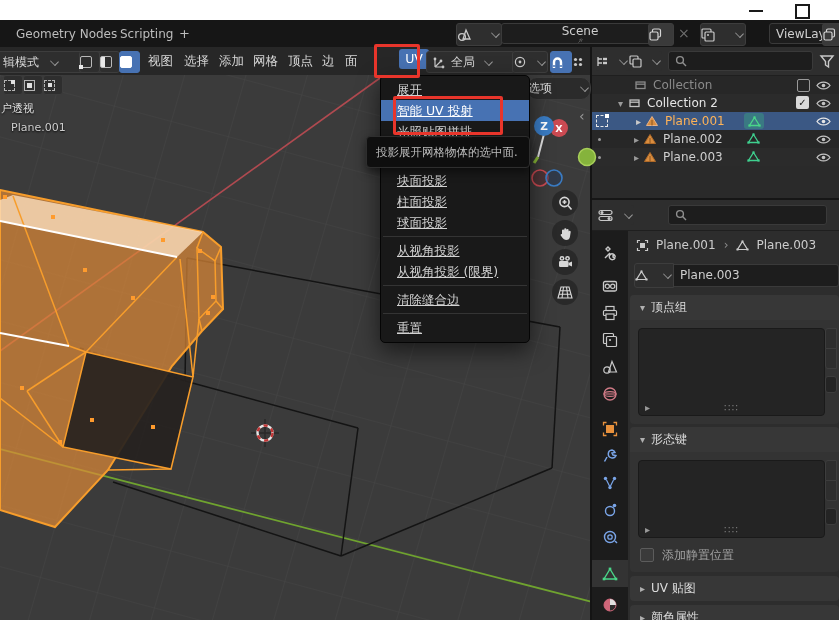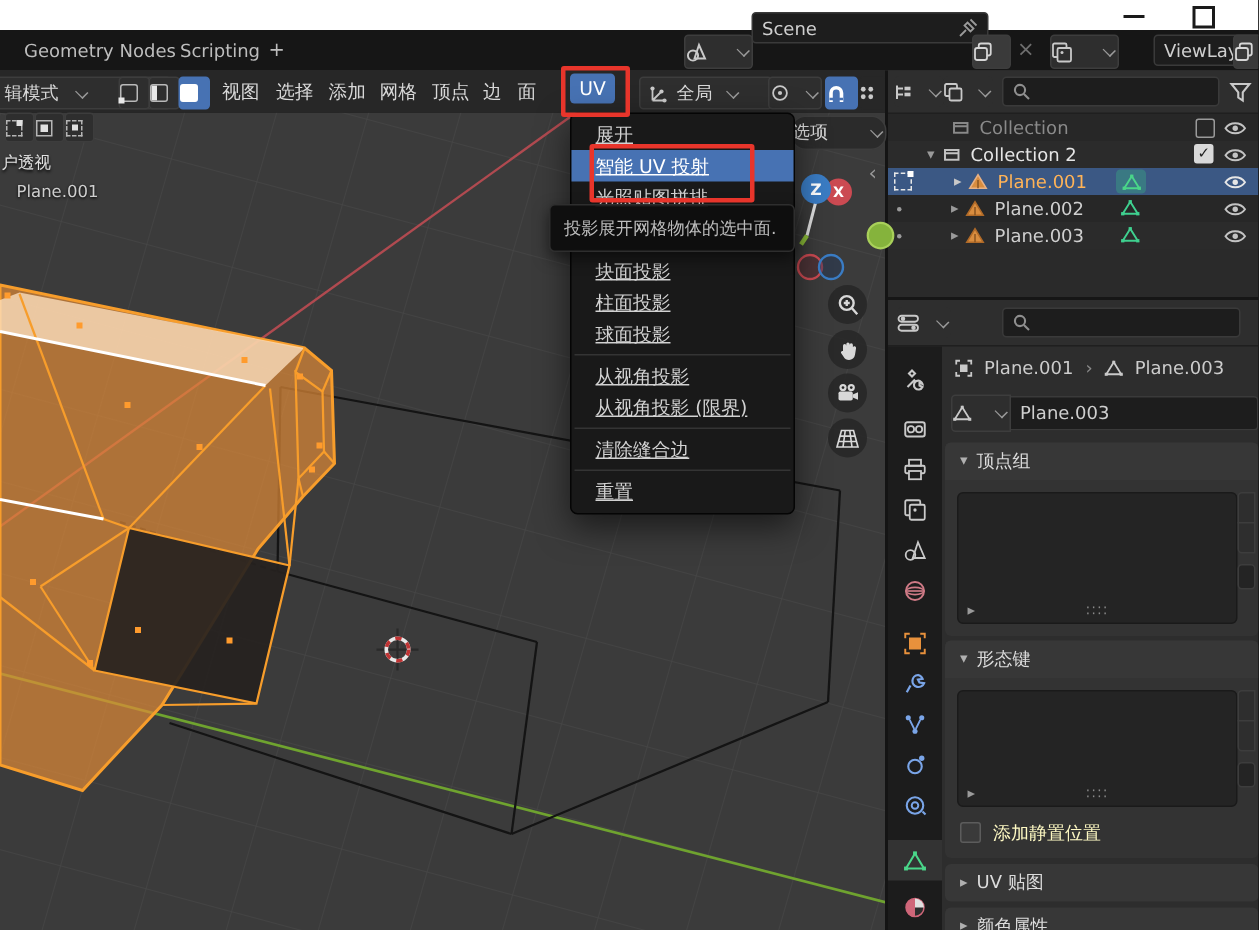--- a/index.html
+++ b/index.html
@@ -39,21 +39,21 @@
   <div class="a" style="left:120px;top:27px;color:#bdbdbd;font-size:12px;">Scripting</div>
   <div class="a" style="left:179px;top:26px;color:#bdbdbd;font-size:13px;">+</div>
 
   <div class="a btn" style="left:456px;top:23px;width:44px;height:21px;">
     <svg width="15" height="14" viewBox="0 0 15 14">
         <circle cx="5" cy="9" r="3.4" fill="none" stroke="#c9c9c9" stroke-width="1.3"></circle>
         <path d="M9,2 L13,11 L6,11 Z" fill="none" stroke="#c9c9c9" stroke-width="1.3"></path>
       </svg>
     <span class="chev"></span>
   </div>
-  <div class="a field" style="left:501px;top:8px;width:144px;height:19px;">
+  <div class="a field" style="left:501px;top:23px;width:144px;height:19px;flex-direction:column;">
     <span style="flex:1;">Scene</span>
     <svg width="13" height="13" viewBox="0 0 13 13">
         <path d="M8,1 L12,5 M6,3 L10,7 L8,9 L4,5 Z M5,8 L1,12" stroke="#9a9a9a" stroke-width="1.2" fill="none"></path>
       </svg>
   </div>
   <div class="a btn" style="left:648px;top:23px;width:24px;height:21px;background:#3a3a3a;">
     <svg width="13" height="13" viewBox="0 0 13 13">
         <rect x="3.5" y="1" width="8" height="8" rx="1.5" fill="none" stroke="#d6d6d6" stroke-width="1.2"></rect>
         <rect x="1" y="4" width="8" height="8" rx="1.5" fill="#3a3a3a" stroke="#d6d6d6" stroke-width="1.2"></rect>
       </svg>
@@ -96,21 +96,21 @@
     <span style="width:10px;height:10px;border:1.4px solid #fff;border-radius:2px;display:block;background:#fff;"></span>
   </div>
 
   <div class="a" style="left:148px;top:53px;font-size:12.5px;">视图</div>
   <div class="a" style="left:184px;top:53px;font-size:12.5px;">选择</div>
   <div class="a" style="left:219px;top:53px;font-size:12.5px;text-align:right;">添加</div>
   <div class="a" style="left:253px;top:53px;font-size:12.5px;">网格</div>
   <div class="a" style="left:288px;top:53px;font-size:12.5px;">顶点</div>
   <div class="a" style="left:322px;top:53px;font-size:12.5px;">边</div>
   <div class="a" style="left:345px;top:53px;font-size:12.5px;">面</div>
-  <div class="a" style="left:380px;top:49px;width:30px;height:20px;background:#4772b3;color:#fff;border-radius:3px;text-align:center;line-height:20px;font-size:12.5px;">UV</div>
+  <div class="a" style="left:399px;top:49px;width:30px;height:20px;background:#4772b3;color:#fff;border-radius:3px;text-align:center;line-height:20px;font-size:12.5px;">UV</div>
 
   <div class="a btn" style="left:426px;top:51px;width:82px;height:20px;justify-content:flex-start;padding-left:5px;">
     <svg width="14" height="13" viewBox="0 0 14 13">
         <path d="M3,11 L3,3 M3,11 L11,11 M3,11 L9,5" stroke="#c9c9c9" stroke-width="1.2" fill="none"></path>
         <circle cx="3" cy="3" r="1.4" fill="#c9c9c9"></circle>
         <circle cx="11" cy="11" r="1.4" fill="#c9c9c9"></circle>
         <circle cx="9" cy="5" r="1.4" fill="#c9c9c9"></circle>
       </svg>
     <span style="margin-left:5px;font-size:12px;">全局</span>
     <span class="chev" style="margin-left:10px;"></span>
@@ -586,21 +586,21 @@
           <div class="listbox" style="position:absolute;inset:0;"></div>
           <span class="a" style="left:7px;bottom:3px;color:#9a9a9a;font-size:10px;">▸</span>
           <span class="a grip" style="left:50%;bottom:4px;transform:translateX(-50%);">····
 ····</span>
           <div class="a btn" style="right:-12px;top:0;width:10px;height:19px;border-radius:3px 0 0 0;"></div>
           <div class="a btn" style="right:-12px;top:20px;width:10px;height:19px;border-radius:0 0 0 3px;"></div>
           <div class="a btn" style="right:-12px;top:48px;width:10px;height:15px;background:#242424;"></div>
         </div>
         <div class="row" style="height:22px;margin:6px 0 0 10px;">
           <span style="width:12px;height:12px;border:1.5px solid #5c5c5c;background:#3a3a3a;border-radius:2px;"></span>
-          <span style="margin-left:8px;color:#fef9c3;">添加静置位置</span>
+          <span style="margin-left:8px;color:#a3a3a3;">添加静置位置</span>
         </div>
       </div>
 
       <div class="panelhdr" style="margin:4px 0 0 2px;border-radius:4px;">
         <span class="tri">▸</span>
         <span>UV 贴图</span>
       </div>
 
       <div class="panelhdr" style="margin:4px 0 0 2px;border-radius:4px;">
         <span class="tri">▸</span>

